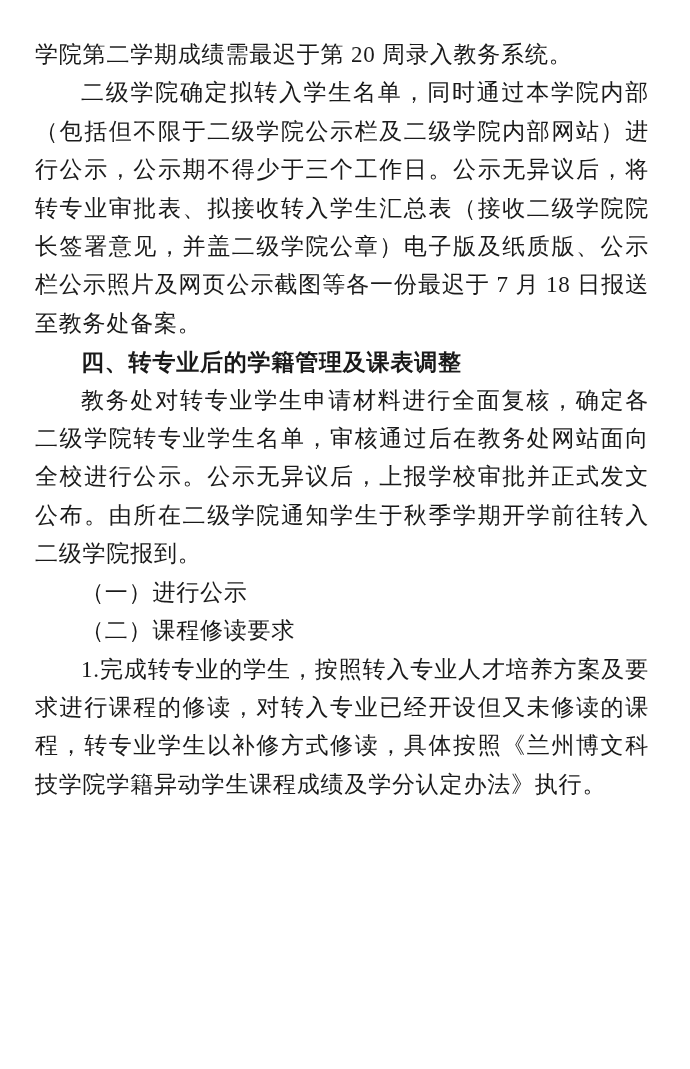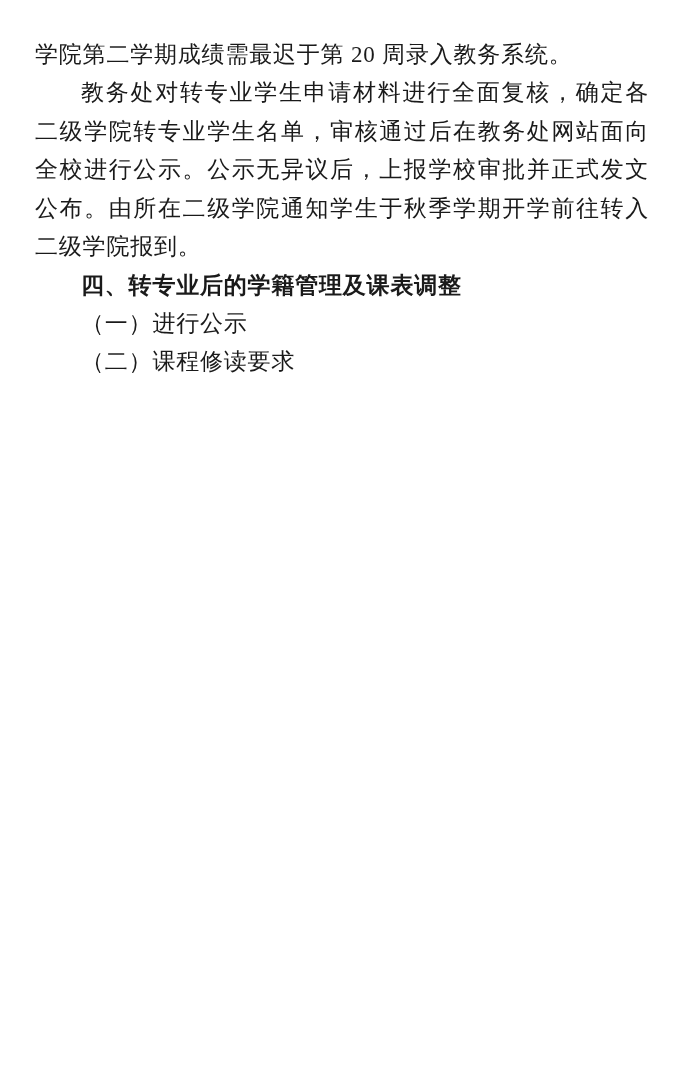--- a/index.html
+++ b/index.html
@@ -39,18 +39,20 @@
     font-family: "Liberation Sans", sans-serif;
     text-align: left;
   }
 </style>
 </head>
 <body>
 
 <div class="page">
   <div class="content" id="document-content" style="color: rgb(26, 26, 26);">
       <p class="para body">学院第二学期成绩需最迟于第 20 周录入教务系统。</p>
+      <p class="para body indent">二级学院确定拟转入学生名单，同时通过本学院内部（包括但不限于二级学院公示栏及二级学院内部网站）进行公示，公示期不得少于三个工作日。公示无异议后，将转专业审批表、拟接收转入学生汇总表（接收二级学院院长签署意见，并盖二级学院公章）电子版及纸质版、公示栏公示照片及网页公示截图等各一份最迟于 7 月 18 日报送至教务处备案。</p>
+      <p class="para heading indent">四、转专业后的学籍管理及课表调整</p>
       <p class="para body indent">教务处对转专业学生申请材料进行全面复核，确定各二级学院转专业学生名单，审核通过后在教务处网站面向全校进行公示。公示无异议后，上报学校审批并正式发文公布。由所在二级学院通知学生于秋季学期开学前往转入二级学院报到。</p>
-      <p class="para heading indent">四、转专业后的学籍管理及课表调整</p>
       <p class="para body indent">（一）进行公示</p>
       <p class="para body indent">（二）课程修读要求</p>
+      <p class="para body indent">1.完成转专业的学生，按照转入专业人才培养方案及要求进行课程的修读，对转入专业已经开设但又未修读的课程，转专业学生以补修方式修读，具体按照《兰州博文科技学院学籍异动学生课程成绩及学分认定办法》执行。</p>
     </div>
 </div>
 
 </body></html>

